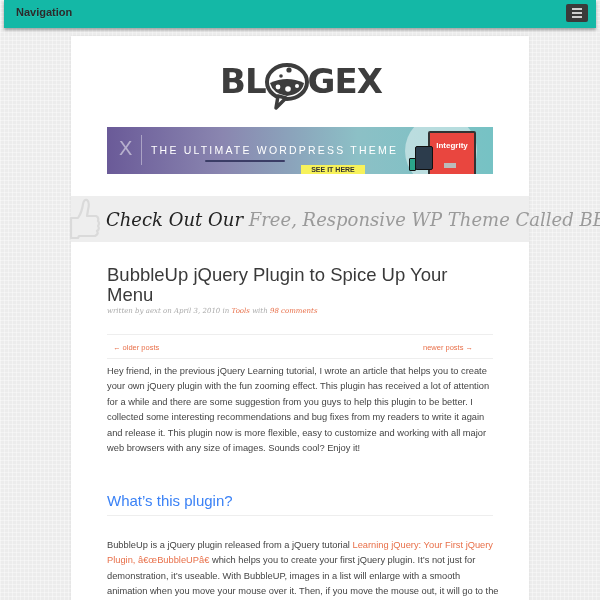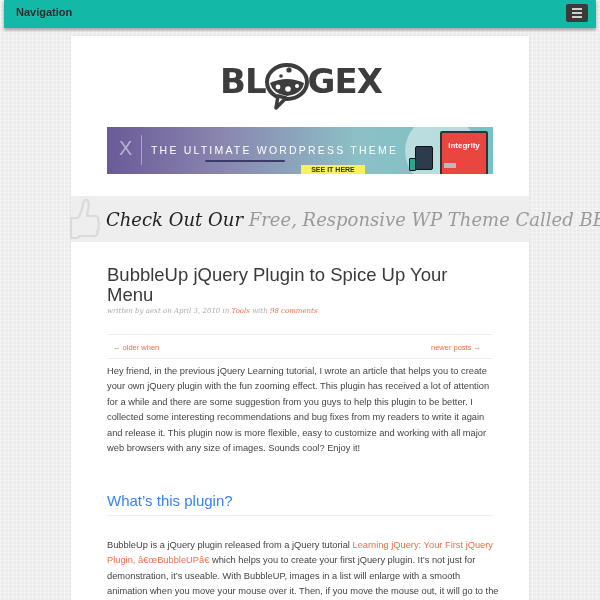--- a/index.html
+++ b/index.html
@@ -58,21 +58,21 @@
       position: absolute; left: 44px; top: 17px; font-size: 10.5px; letter-spacing: 2.2px;
       color: #ffffff; white-space: nowrap;
     }
     .banner-underline { position: absolute; left: 98px; top: 33px; width: 80px; height: 2px; background: #3b3d66; border-radius: 1px; }
     .banner-cta {
       position: absolute; left: 194px; top: 38px; width: 64px; height: 10px;
       background: #f7f25a; color: #333; font-size: 7px; font-weight: bold; text-align: center; line-height: 10px;
     }
     .banner-circle { position: absolute; left: 298px; top: -12px; width: 72px; height: 72px; border-radius: 50%; background: rgba(255,255,255,0.45); }
     .banner-monitor {
-      position: absolute; left: 333px; top: 4px; width: 48px; height: 46px; background: #e9463f;
+      position: absolute; left: 321px; top: 4px; width: 48px; height: 46px; background: #e9463f;
       border: 2px solid #333; border-radius: 2px; color: #fff; font-size: 8px; font-weight: bold; text-align: center; line-height: 26px;
     }
     .banner-stand { position: absolute; left: 337px; top: 36px; width: 12px; height: 5px; background: #bbb; }
     .banner-tablet { position: absolute; left: 308px; top: 19px; width: 18px; height: 24px; background: #2c3c4c; border: 1px solid #111; border-radius: 2px; }
     .banner-phone { position: absolute; left: 302px; top: 31px; width: 7px; height: 13px; background: #2ba58a; border: 1px solid #111; border-radius: 1px; }
 
     .promo {
       position: absolute; left: 0; top: 160px; width: 458px; height: 46px;
       background: #eeeeee;
     }
@@ -94,21 +94,21 @@
     }
     .meta a { color: #e8704a; text-decoration: none; cursor: pointer; text-align: right; }
 
     .postnav {
       position: absolute; left: 36px; top: 298px; width: 386px; height: 25px;
       border-top: 1px solid #eeeeee; border-bottom: 1px solid #eeeeee;
       font-size: 7.5px;
     }
     .postnav a { position: absolute; top: 8px; color: #e8704a; text-decoration: none; cursor: pointer; }
     .older { left: 6px; }
-    .newer { right: 12px; padding-left: 36px; }
+    .newer { right: 20px; padding-left: 36px; }
 
     .para {
       position: absolute; left: 36px; width: 392px;
       font-size: 9.3px; line-height: 15.4px; color: #444;
     }
     .p1 { top: 328px; }
     .p2 { top: 502px; }
     .para a { color: #e8704a; text-decoration: none; cursor: pointer; }
 
     .section-head {
@@ -173,21 +173,21 @@
   <h1 class="post-title" style="font-weight:normal;">BubbleUp jQuery Plugin to Spice Up Your Menu</h1>
 
   <div class="meta">
     <span>written by aext on April 3, 2010 in</span>
     <a>Tools</a>
     <span>with</span>
     <a>98 comments</a>
   </div>
 
   <div class="postnav">
-    <a class="older">← older when</a>
+    <a class="older">← older posts</a>
     <a class="newer">newer posts →</a>
   </div>
 
   <p class="para p1">Hey friend, in the previous jQuery Learning tutorial, I wrote an article that helps you to create your own jQuery plugin with the fun zooming effect. This plugin has received a lot of attention for a while and there are some suggestion from you guys to help this plugin to be better. I collected some interesting recommendations and bug fixes from my readers to write it again and release it. This plugin now is more flexible, easy to customize and working with all major web browsers with any size of images. Sounds cool? Enjoy it!</p>
 
   <h2 class="section-head" style="font-weight:normal;">What’s this plugin?</h2>
 
   <p class="para p2"><span>BubbleUp is a jQuery plugin released from a jQuery tutorial </span><a>Learning jQuery: Your First jQuery Plugin, â€œBubbleUPâ€</a><span> which helps you to create your first jQuery plugin. It’s not just for demonstration, it’s useable. With BubbleUP, images in a list will enlarge with a smooth animation when you move your mouse over it. Then, if you move the mouse out, it will go to the original size with the same smooth animation when leaving the List Bar.</span></p>
 
 </div>

